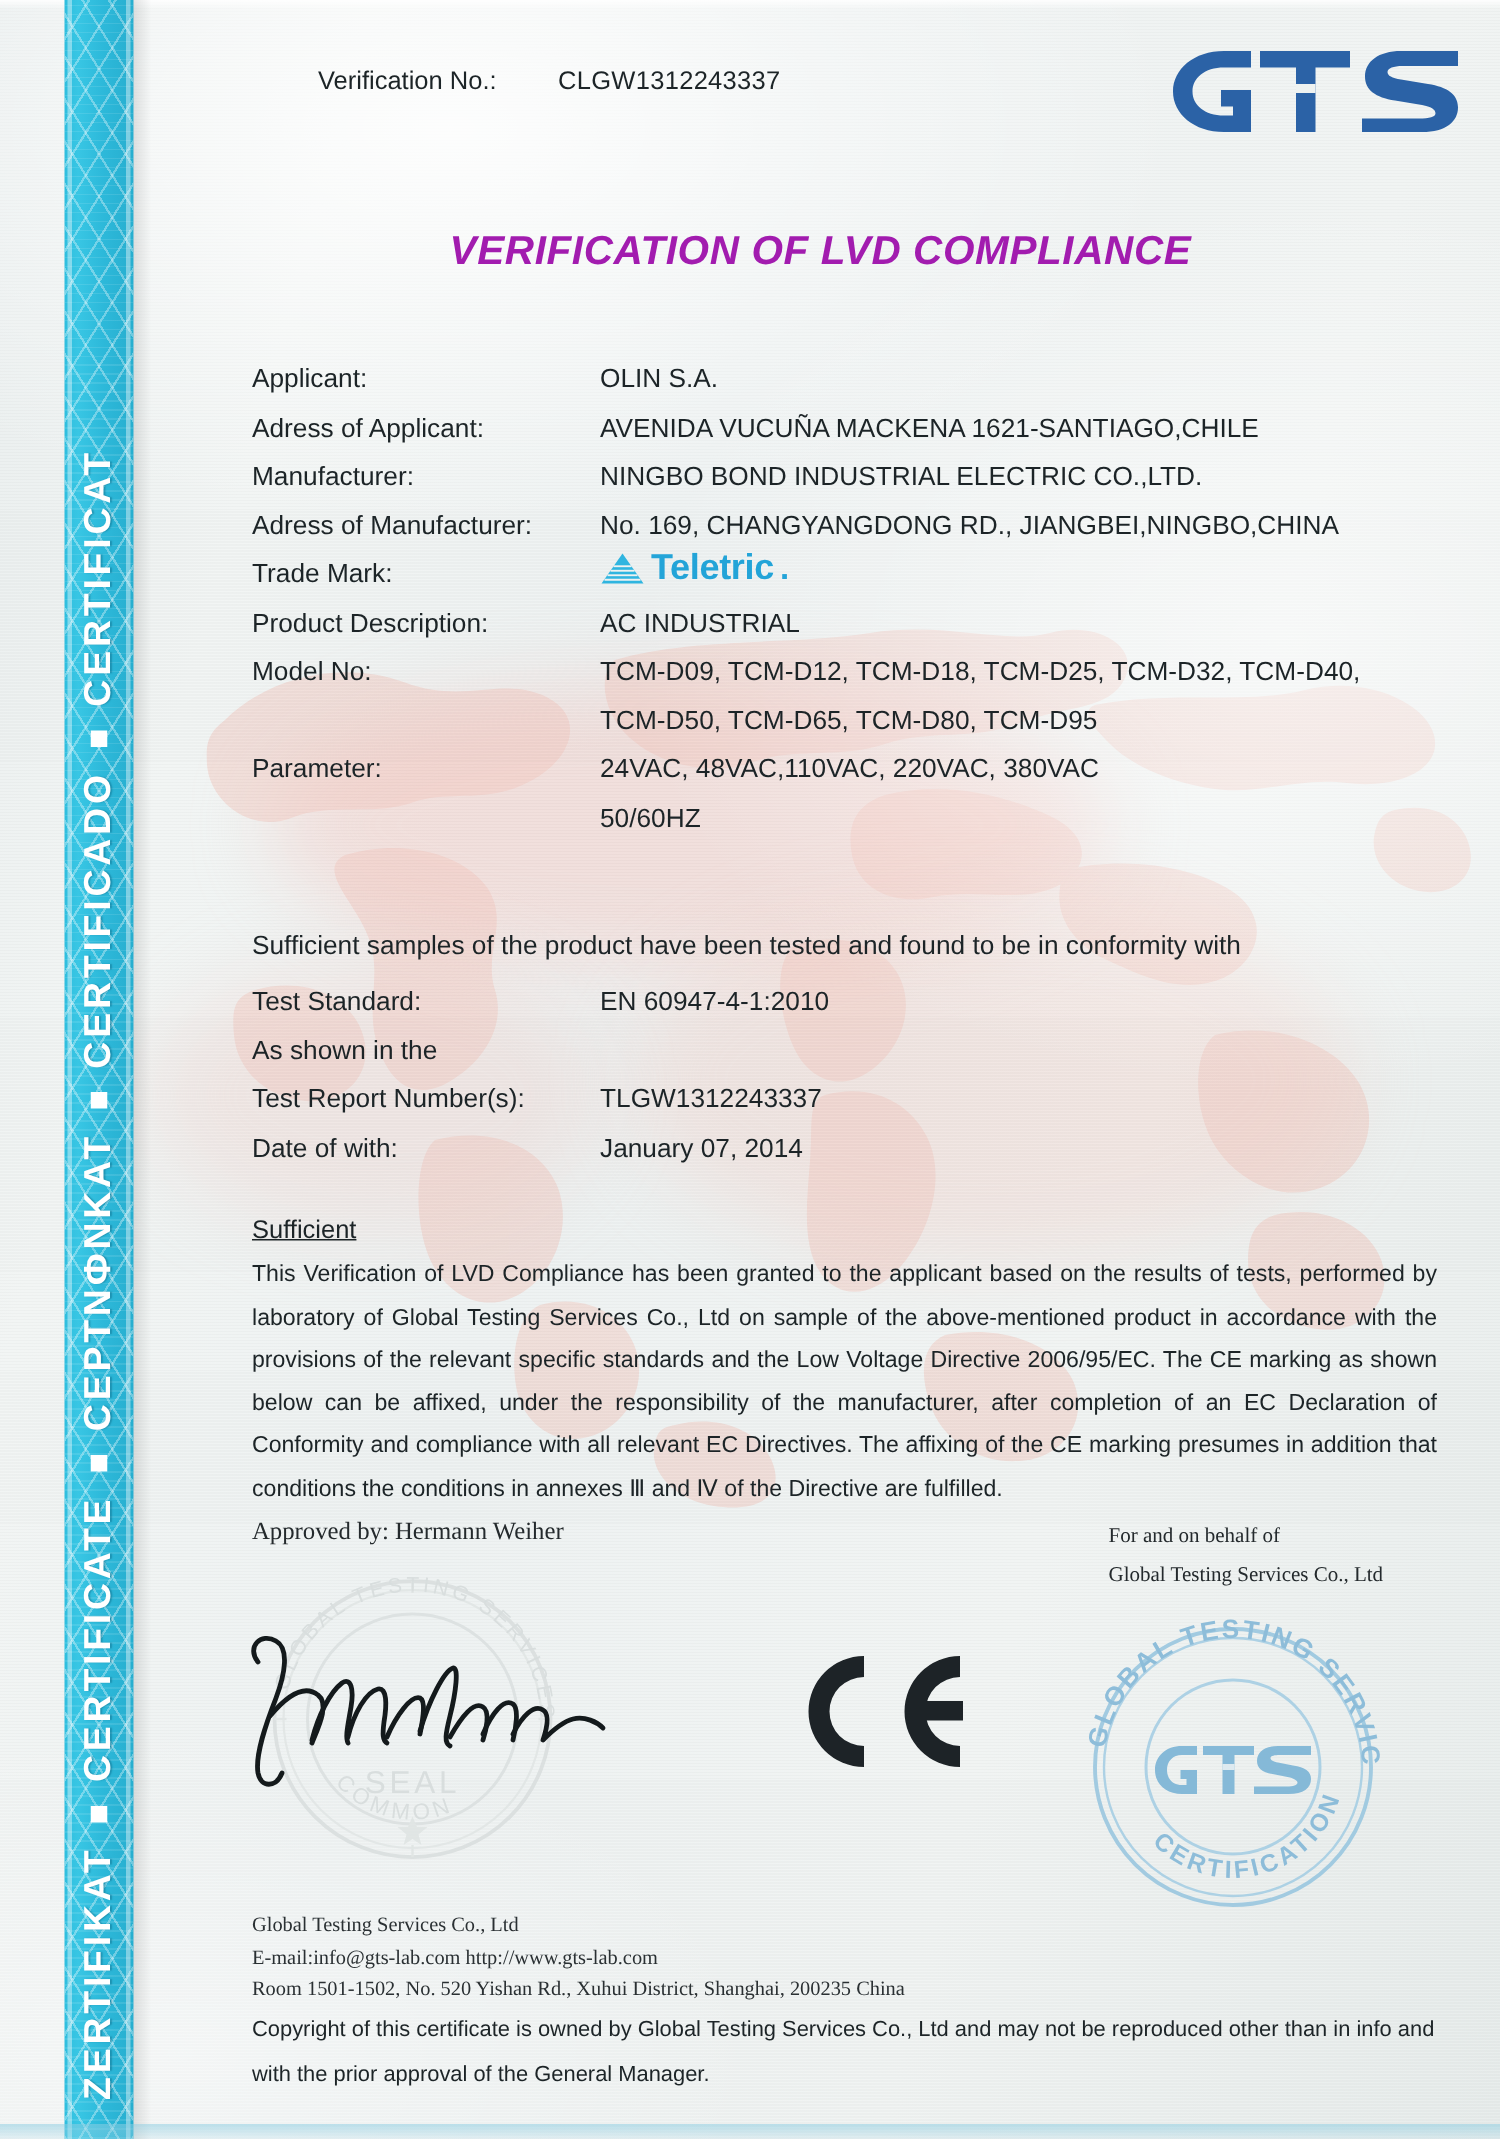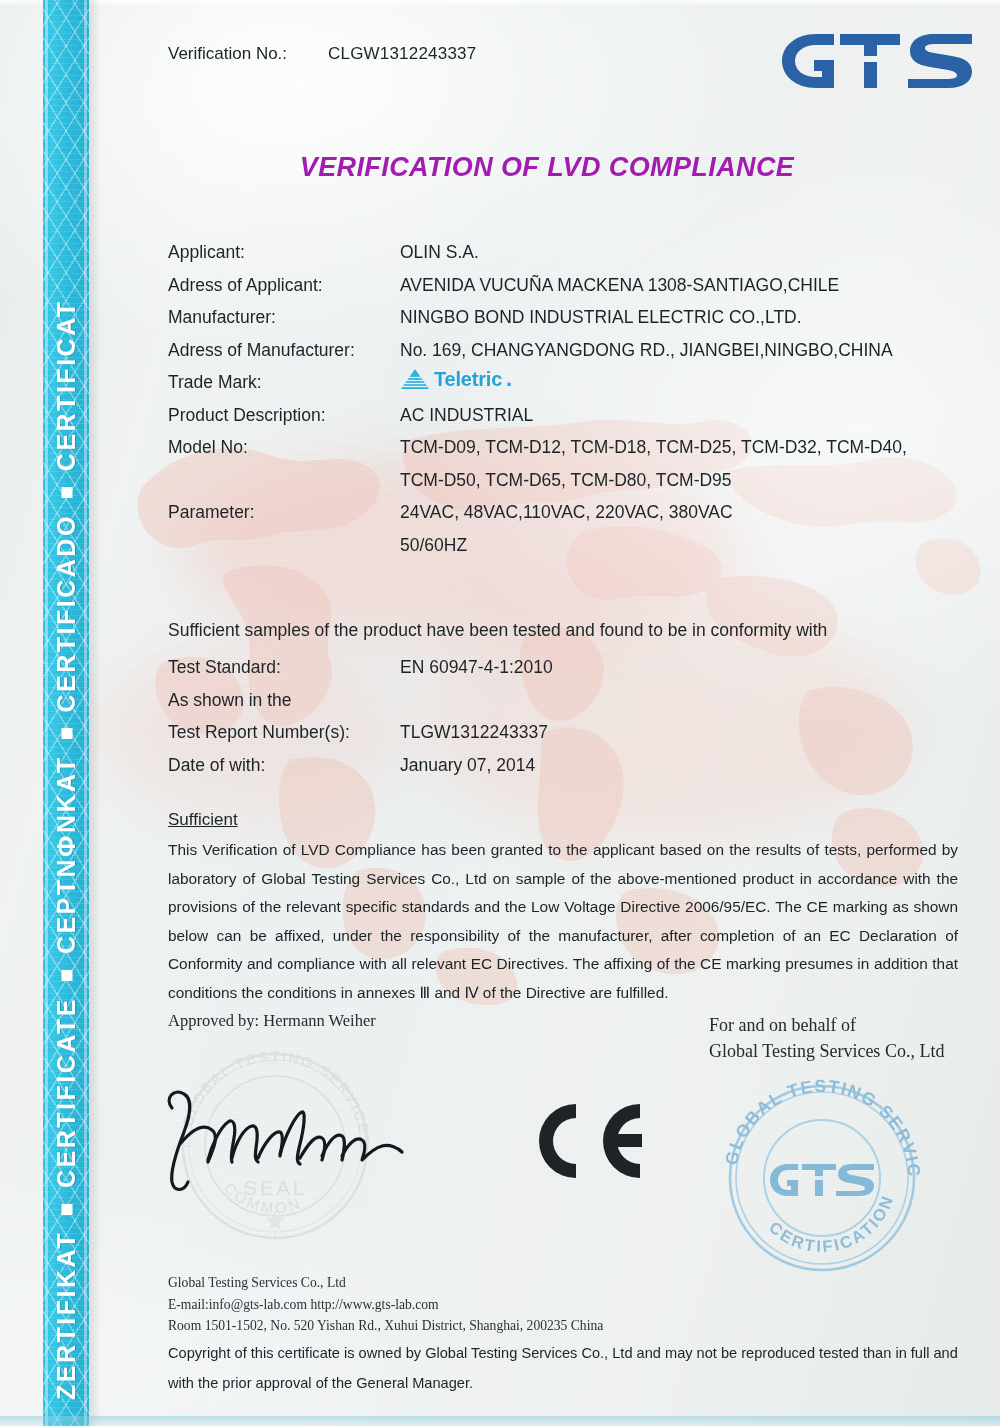--- a/index.html
+++ b/index.html
@@ -129,21 +129,21 @@
   }
 
   .verif-row {
     position: absolute;
     left: 168px; top: 44px;
     display: flex;
     align-items: baseline;
     font-size: 17px;
     color: #1c2427;
   }
-  .verif-label { width: 160px; }
+  .verif-label { width: 160px; margin-left: 44px; }
   .verif-value { letter-spacing: .2px; }
 
   .gts-logo {
     position: absolute;
     right: 18px; top: 28px;
     width: 210px; height: 66px;
   }
   .gts-logo svg { width: 100%; height: 100%; display: block; }
 
   .doc-title {
@@ -179,21 +179,21 @@
   .field-value-2 { margin-left: 232px; font-size: 17.5px; color: #1c2427; line-height: 22px; margin-bottom: 10.5px;}
 
   .trademark {
     display: flex;
     align-items: center;
     gap: 4px;
     margin-top: -3px;
   }
   .tm-mark { width: 30px; height: 22px; display:block; }
   .tm-name {
-    font-size: 20px;
+    font-size: 24px;
     font-weight: bold;
     color: #23a4d8;
     letter-spacing: -.2px;
   }
   .tm-dot { color: #23a4d8; font-size: 22px; font-weight: bold; }
 
   .statement {
     position: absolute;
     left: 168px; top: 620px;
     font-size: 17.5px;
@@ -225,23 +225,23 @@
 
   .approved-by {
     position: absolute;
     left: 168px; top: 1011px;
     font-family: "Liberation Serif", serif;
     font-size: 16.5px;
     color: #242a2d;
   }
   .behalf {
     position: absolute;
-    left: 709px; top: 1012px;
+    left: 739px; top: 1012px;
     font-family: "Liberation Serif", serif;
-    font-size: 18px;
+    font-size: 14px;
     line-height: 26px;
     color: #242a2d;
   }
 
   
   .emboss-seal {
     position: absolute;
     left: 172px; top: 1043px;
     width: 206px; height: 206px;
     opacity: .75;
@@ -368,21 +368,21 @@
 
     <div class="doc-title">VERIFICATION OF LVD COMPLIANCE</div>
 
     <div class="fields">
       <div class="field-row">
         <span class="field-label">Applicant:</span>
         <span class="field-value">OLIN S.A.</span>
       </div>
       <div class="field-row">
         <span class="field-label">Adress of Applicant:</span>
-        <span class="field-value">AVENIDA VUCUÑA MACKENA 1308-SANTIAGO,CHILE</span>
+        <span class="field-value">AVENIDA VUCUÑA MACKENA 1621-SANTIAGO,CHILE</span>
       </div>
       <div class="field-row">
         <span class="field-label">Manufacturer:</span>
         <span class="field-value">NINGBO BOND INDUSTRIAL ELECTRIC CO.,LTD.</span>
       </div>
       <div class="field-row">
         <span class="field-label">Adress of Manufacturer:</span>
         <span class="field-value">No. 169, CHANGYANGDONG RD., JIANGBEI,NINGBO,CHINA</span>
       </div>
       <div class="field-row">
@@ -525,18 +525,18 @@
         </g>
         <rect x="93" y="108" width="8" height="4" fill="#edf3f4" opacity=".85"></rect>
       </svg>
     </div>
 
     <div class="footer-addr">
       <div>Global Testing Services Co., Ltd</div>
       <div>E-mail:info@gts-lab.com  http://www.gts-lab.com</div>
       <div>Room 1501-1502, No. 520 Yishan Rd., Xuhui District, Shanghai, 200235 China</div>
     </div>
-    <div class="footer-copy">Copyright of this certificate is owned by Global Testing Services Co., Ltd and may not be reproduced tested than in full and with the prior approval of the General Manager.</div>
+    <div class="footer-copy">Copyright of this certificate is owned by Global Testing Services Co., Ltd and may not be reproduced other than in info and with the prior approval of the General Manager.</div>
 
   </div>
 
   <div class="bottom-strip"></div>
 </div>
 
 </body></html>

